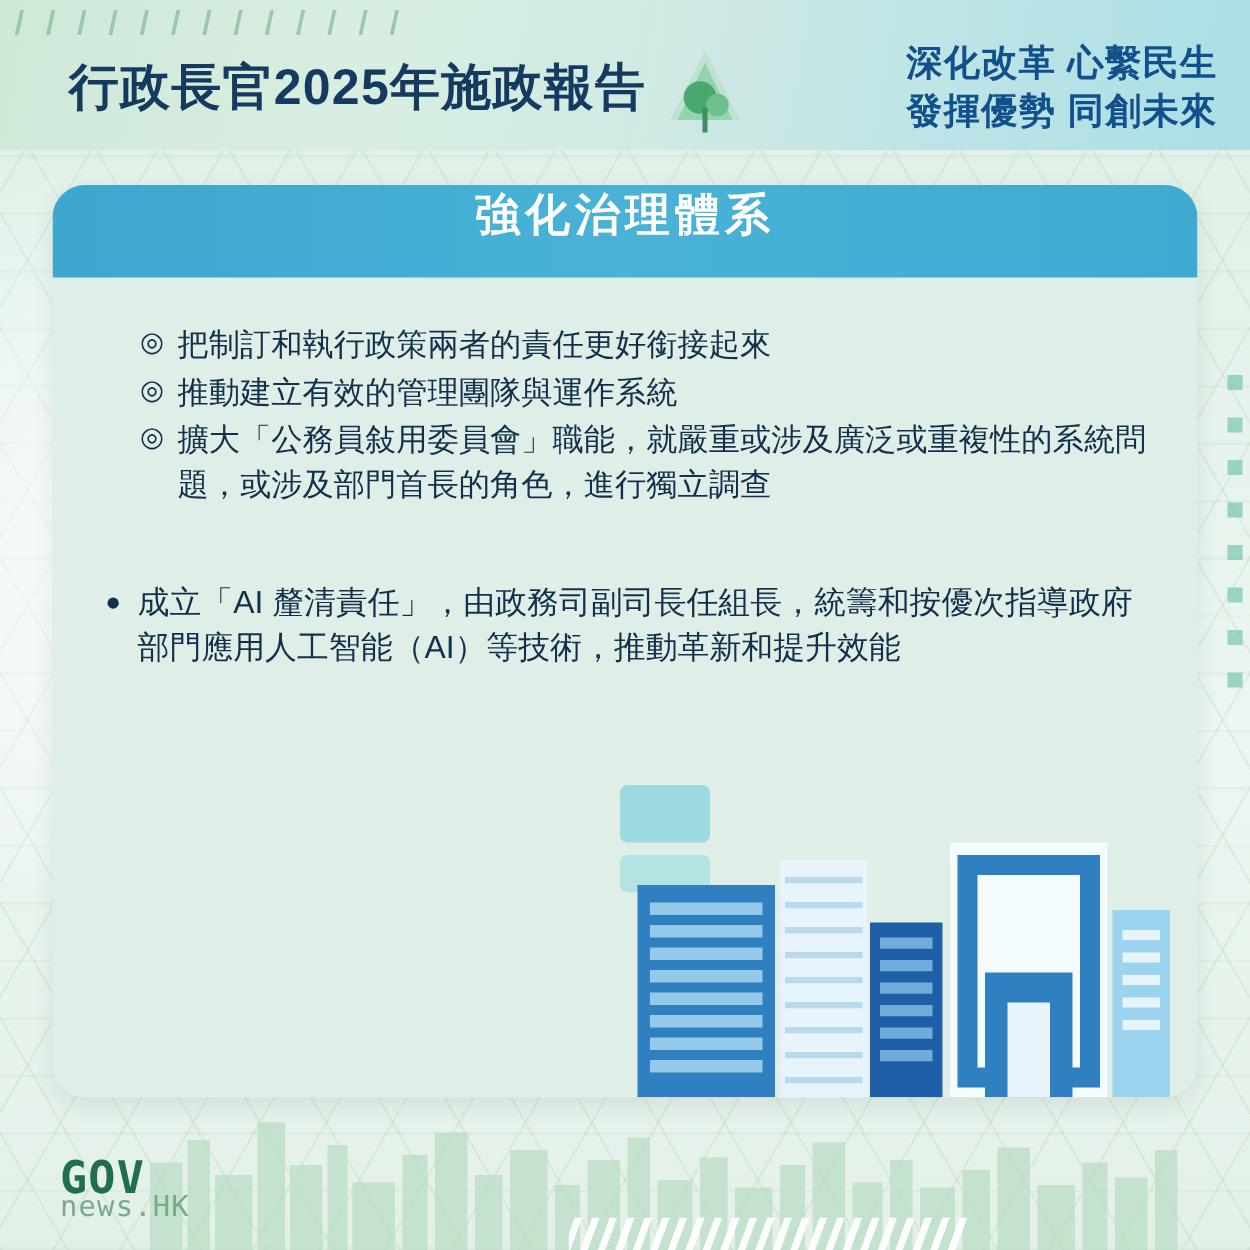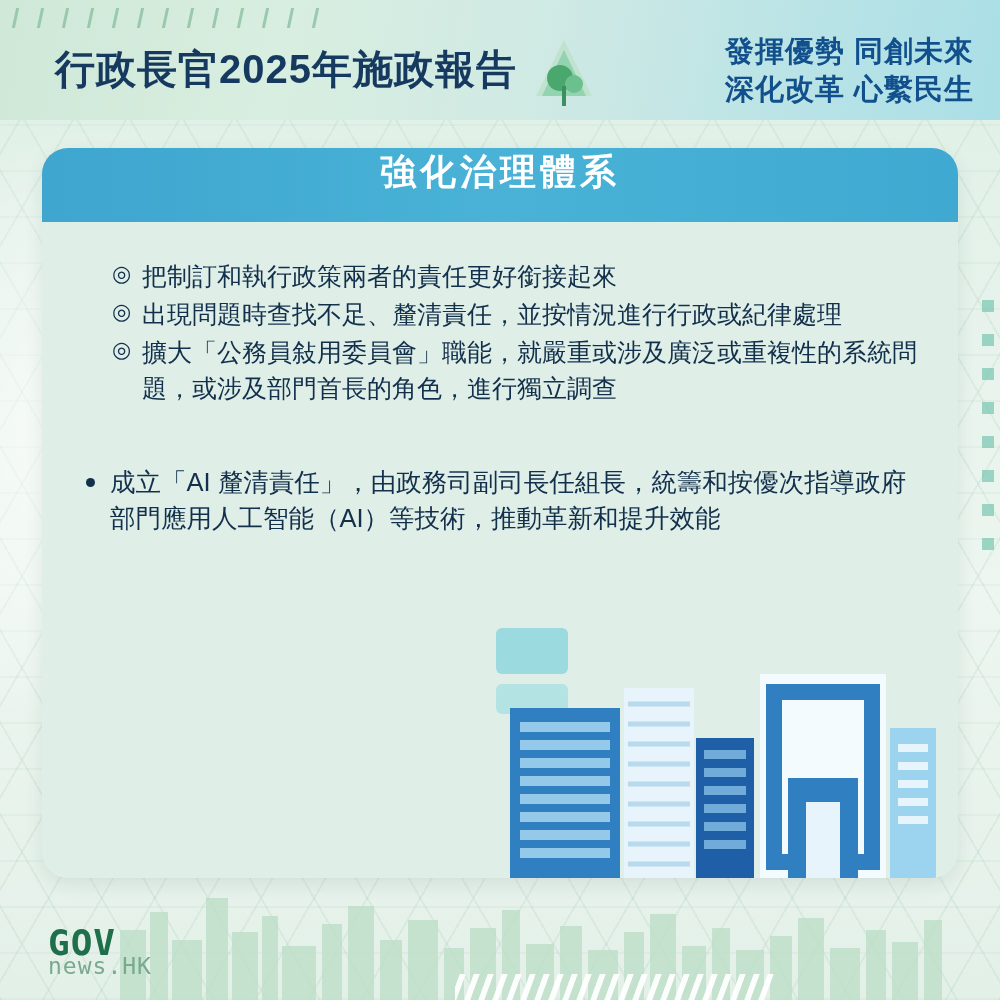--- a/index.html
+++ b/index.html
@@ -247,22 +247,22 @@
 
     <svg class="tree-mark" viewBox="0 0 70 72">
       <path d="M34 2 L62 58 L6 58 Z" fill="#bfe3cd" opacity="0.95"></path>
       <path d="M34 12 L56 58 L12 58 Z" fill="#8fd0ab" opacity="0.9"></path>
       <circle cx="30" cy="40" r="13" fill="#4aa86f"></circle>
       <circle cx="44" cy="46" r="9" fill="#6cc08d"></circle>
       <rect x="32" y="48" width="4" height="20" fill="#3c8f5e"></rect>
     </svg>
 
     <div class="slogan">
+      <div>深化改革 心繫民生</div>
       <div>發揮優勢 同創未來</div>
-      <div>深化改革 心繫民生</div>
     </div>
   </div>
 
   <div class="dots">
     <i></i>
       <i></i>
       <i></i>
       <i></i>
       <i></i>
       <i></i>
@@ -305,21 +305,21 @@
 
   <div class="card">
     <div class="card-head">
       <h2>強化治理體系</h2>
     </div>
 
     <div class="card-body">
 
       <div class="bullet-group">
         <div class="bullet-l2">把制訂和執行政策兩者的責任更好銜接起來</div>
-        <div class="bullet-l2">出現問題時查找不足、釐清責任，並按情況進行行政或紀律處理</div>
+        <div class="bullet-l2">推動建立有效的管理團隊與運作系統</div>
         <div class="bullet-l2">擴大「公務員敍用委員會」職能，就嚴重或涉及廣泛或重複性的系統問題，或涉及部門首長的角色，進行獨立調查</div>
       </div>
 
       <div class="spacer-sm"></div>
 
 
       <div class="spacer-sm"></div>
 
       <div class="bullet-group">
         <div class="bullet-l1">成立「AI 釐清責任」，由政務司副司長任組長，統籌和按優次指導政府部門應用人工智能（AI）等技術，推動革新和提升效能</div>

